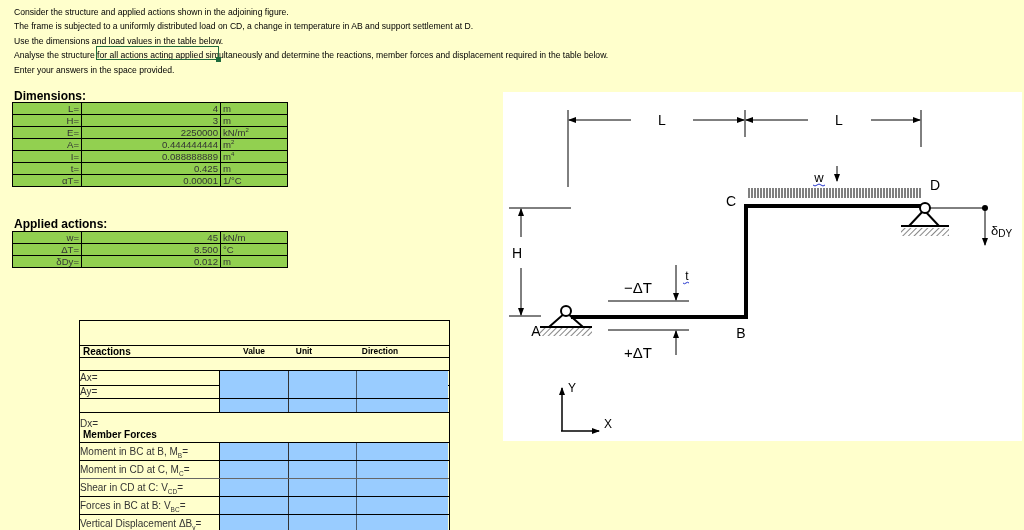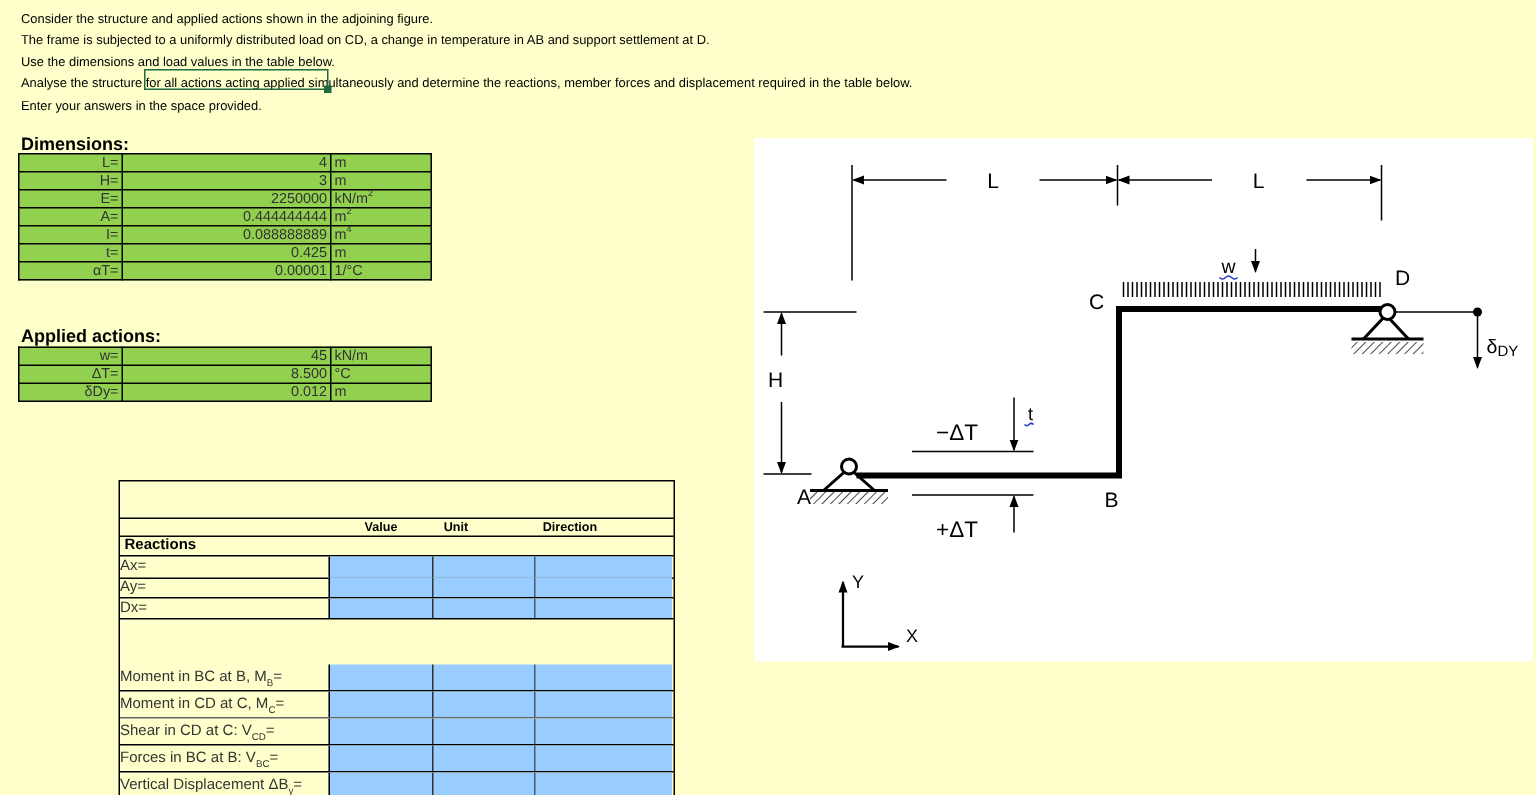--- a/index.html
+++ b/index.html
@@ -142,41 +142,42 @@
   </tr>
 </tbody>
   </table>
 
 <div class="answer">
   <div class="ans-hdr">
     <span style="left:140px;width:68px;">Value</span>
     <span style="left:190px;width:68px;">Unit</span>
     <span style="left:255px;width:90px;">Direction</span>
   </div>
-  <div class="group-hdr" style="top:36px;">Reactions</div>
+  <div class="group-hdr" style="top:24px;">Reactions</div>
 
   <div class="ans-row" style="top:49px;height:14px;border-top:1px solid #000;">
     <span class="rlabel" style="line-height:14px;">Ax=</span>
     <div class="cell" style="left:139px;width:69px;"></div>
     <div class="cell unitc" style="left:208px;width:68px;"></div>
     <div class="cell dirc" style="left:276px;width:92px;"></div>
   </div>
   <div class="ans-row" style="top:64px;height:13px;">
     <span class="rlabel" style="line-height:13px;">Ay=</span>
     <div class="cell" style="left:139px;width:69px;"></div>
     <div class="cell unitc" style="left:208px;width:68px;"></div>
     <div class="cell dirc" style="left:276px;width:92px;"></div>
   </div>
   <div class="ans-row" style="top:78px;height:13px;">
-    <span class="rlabel" style="line-height:13px;">Dx=</span>
-    <div class="cell" style="left:139px;width:69px;"></div>
-    <div class="cell unitc" style="left:208px;width:68px;"></div>
-    <div class="cell dirc" style="left:276px;width:92px;"></div>
-  </div>
-
+    <span class="rlabel" style="line-height:13px;margin-top:18px;">Dx=</span>
+    <div class="cell" style="left:139px;width:69px;"></div>
+    <div class="cell unitc" style="left:208px;width:68px;"></div>
+    <div class="cell dirc" style="left:276px;width:92px;"></div>
+  </div>
+
+  <div class="group-hdr" style="top:107px;border-bottom:1px solid #000;">Member Forces</div>
 
   <div class="ans-row" style="top:122px;height:17px;">
     <span class="rlabel" style="line-height:17px;"><span>Moment in BC at B, M</span><sub>B</sub>=</span>
     <div class="cell" style="left:139px;width:69px;"></div>
     <div class="cell unitc" style="left:208px;width:68px;"></div>
     <div class="cell dirc" style="left:276px;width:92px;"></div>
   </div>
   <div class="ans-row" style="top:140px;height:17px;border-bottom:1.5px solid #666;">
     <span class="rlabel" style="line-height:17px;"><span>Moment in CD at C, M</span><sub>C</sub>=</span>
     <div class="cell" style="left:139px;width:69px;"></div>

